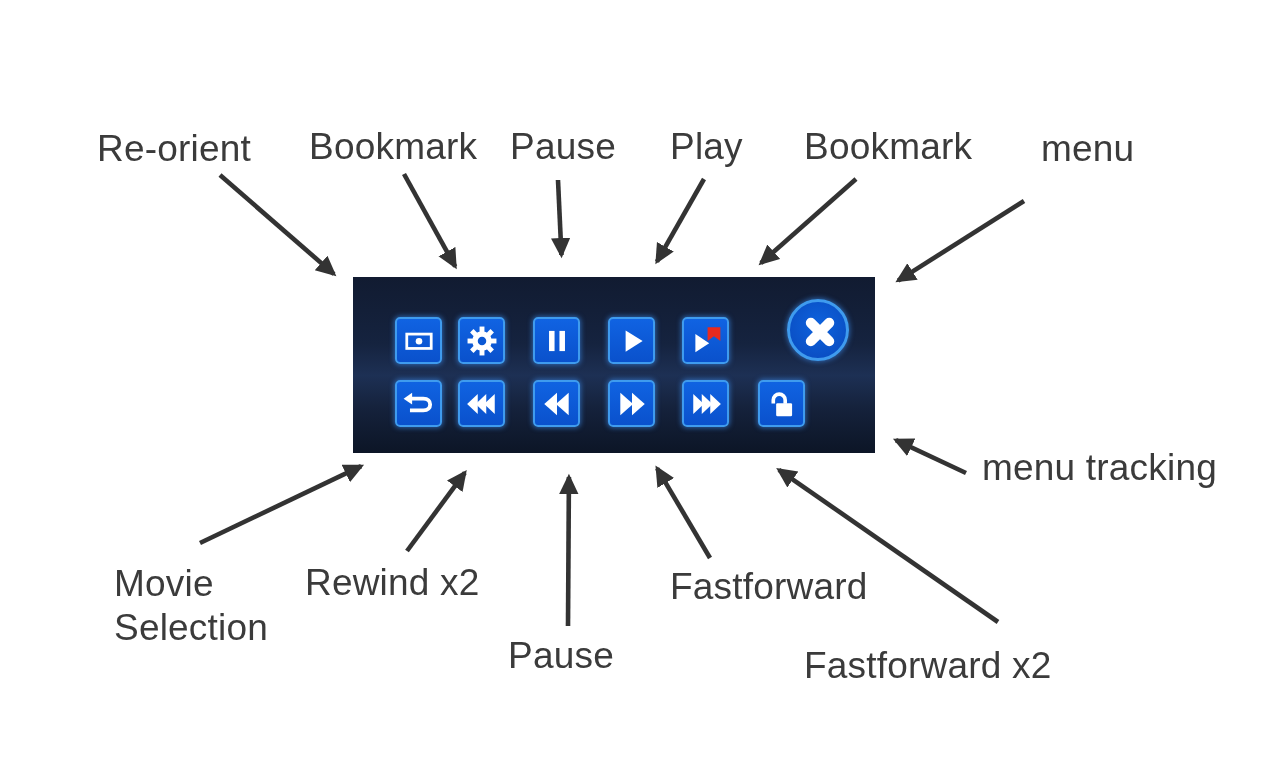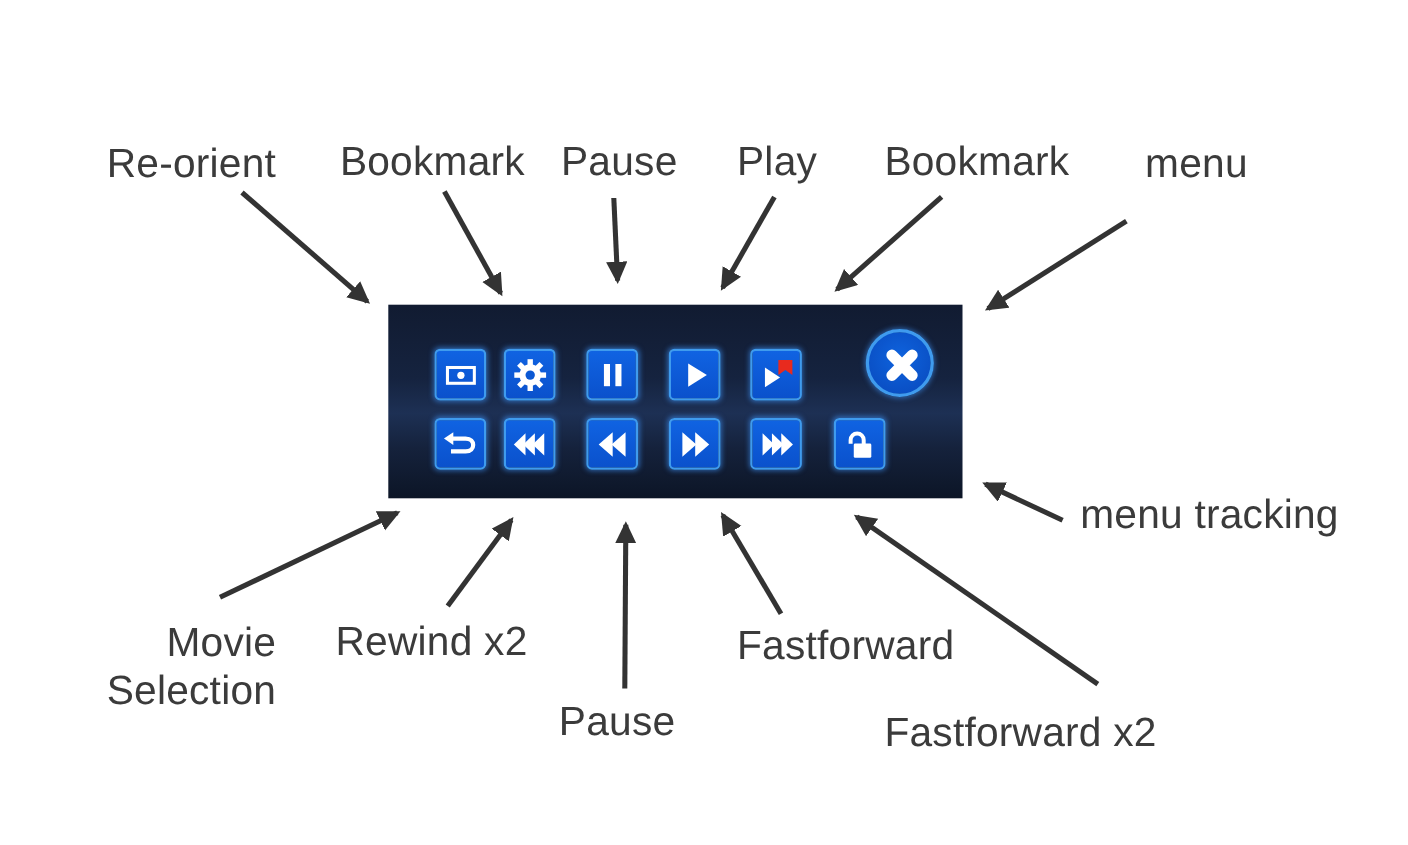--- a/index.html
+++ b/index.html
@@ -77,21 +77,21 @@
       </div>
       <div class="label" style="left: 670px; top: 125px;">
         <div>Play</div>
       </div>
       <div class="label" style="left: 804px; top: 125px;">
         <div>Bookmark</div>
       </div>
       <div class="label" style="left: 1041px; top: 127px;">
         <div>menu</div>
       </div>
-      <div class="label" style="left: 97px; top: 562px; text-align: right;">
+      <div class="label" style="left: 114px; top: 562px;">
         <div>Movie</div>
         <div>Selection</div>
       </div>
       <div class="label" style="left: 305px; top: 561px;">
         <div>Rewind x2</div>
       </div>
       <div class="label" style="left: 508px; top: 634px;">
         <div>Pause</div>
       </div>
       <div class="label" style="left: 670px; top: 565px;">

